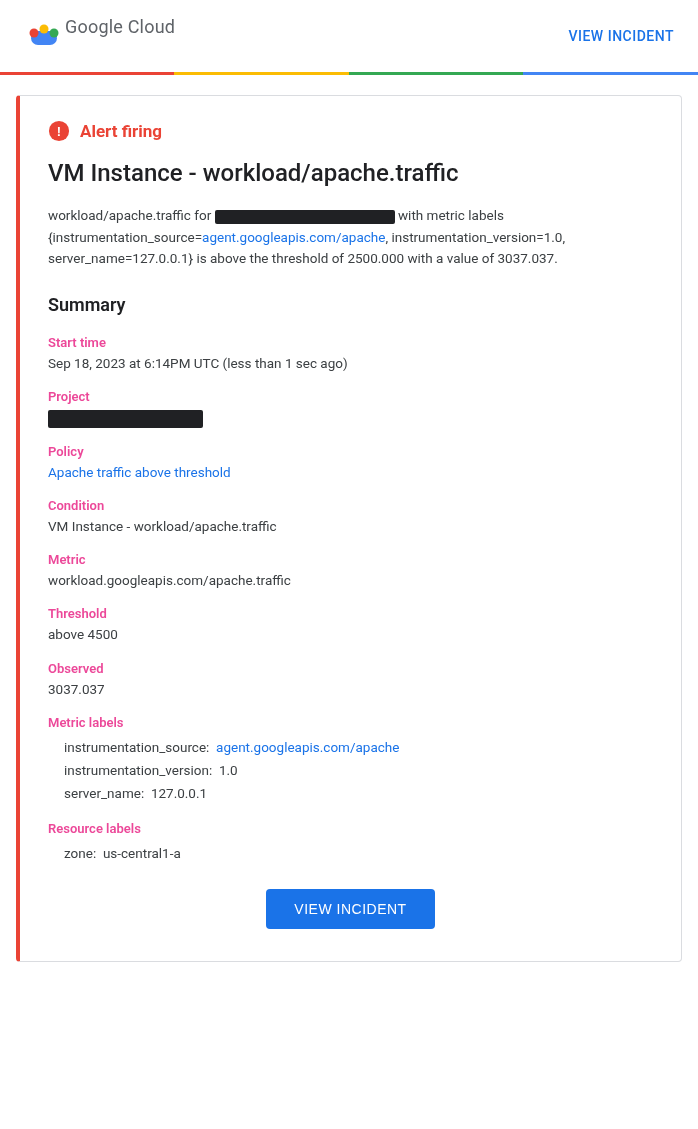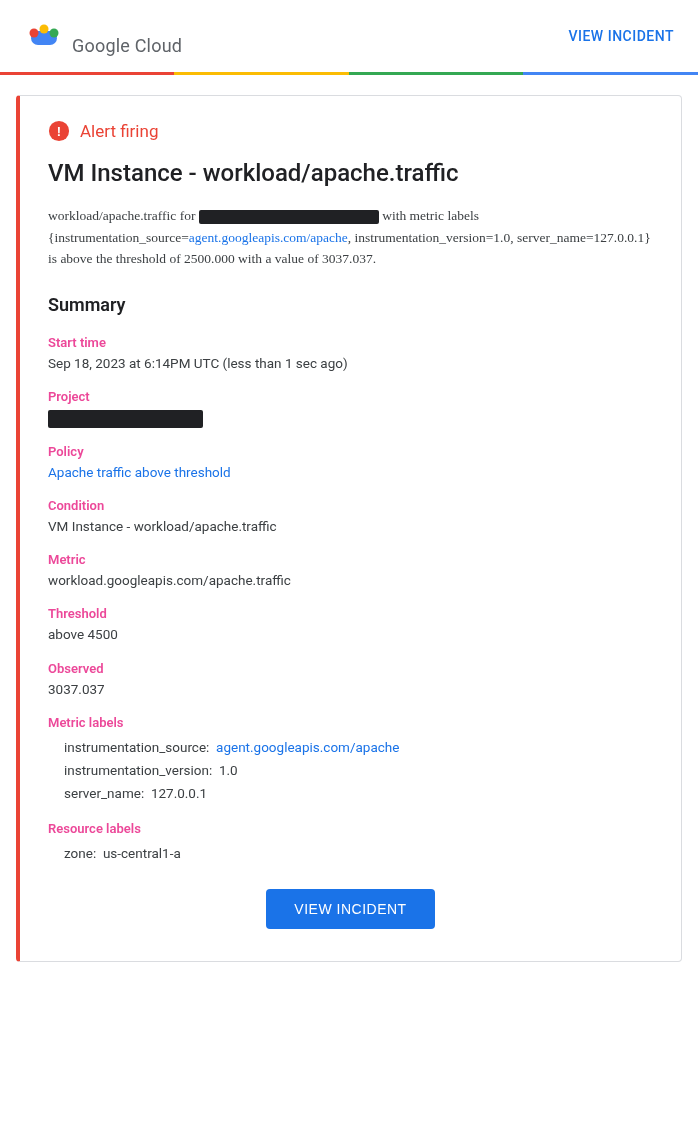--- a/index.html
+++ b/index.html
@@ -19,22 +19,22 @@
       padding: 16px 24px;
       background: #fff;
     }
     .logo-area {
       display: flex;
       align-items: center;
       gap: 10px;
     }
     .google-cloud-logo {
       display: flex;
-      align-items: flex-end;
-      gap: 8px;
+      align-items: flex-start;
+      gap: 1px;
     }
     .gcp-icon {
       width: 40px;
       height: 40px;
     }
     .logo-text {
       font-size: 18px;
       color: #5f6368;
       font-weight: 400;
       letter-spacing: 0.2px;
@@ -69,38 +69,37 @@
       gap: 10px;
       margin-bottom: 16px;
     }
     .alert-icon {
       width: 22px;
       height: 22px;
       flex-shrink: 0;
     }
     .alert-firing-label {
       font-size: 17px;
-      font-weight: 400;
+      font-weight: 700;
       color: #ea4335;
     }
 
     .alert-title {
       font-size: 24px;
       font-weight: 500;
       color: #202124;
       margin-bottom: 16px;
       line-height: 1.3;
     }
 
     .alert-description {
       font-size: 13.5px;
       color: #3c4043;
       line-height: 1.6;
       margin-bottom: 24px;
-      font-family: Liberation Serif, serif;
     }
     .alert-description a {
       color: #1a73e8;
       text-decoration: none;
     }
     .redacted-inline {
       display: inline-block;
       background: #202124;
       color: transparent;
       border-radius: 2px;

